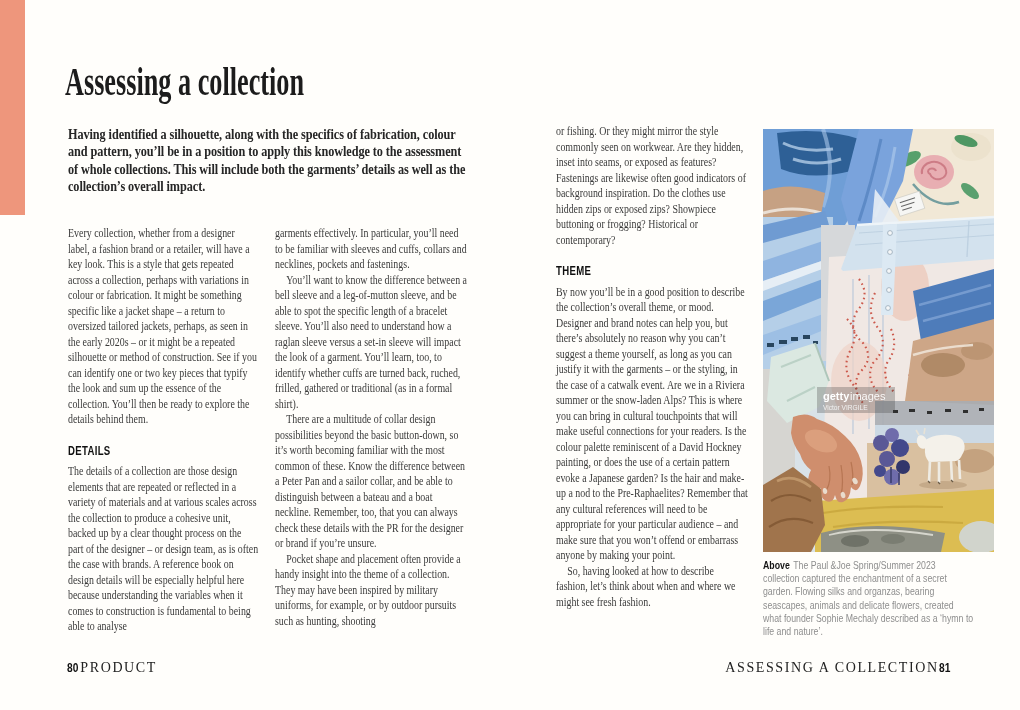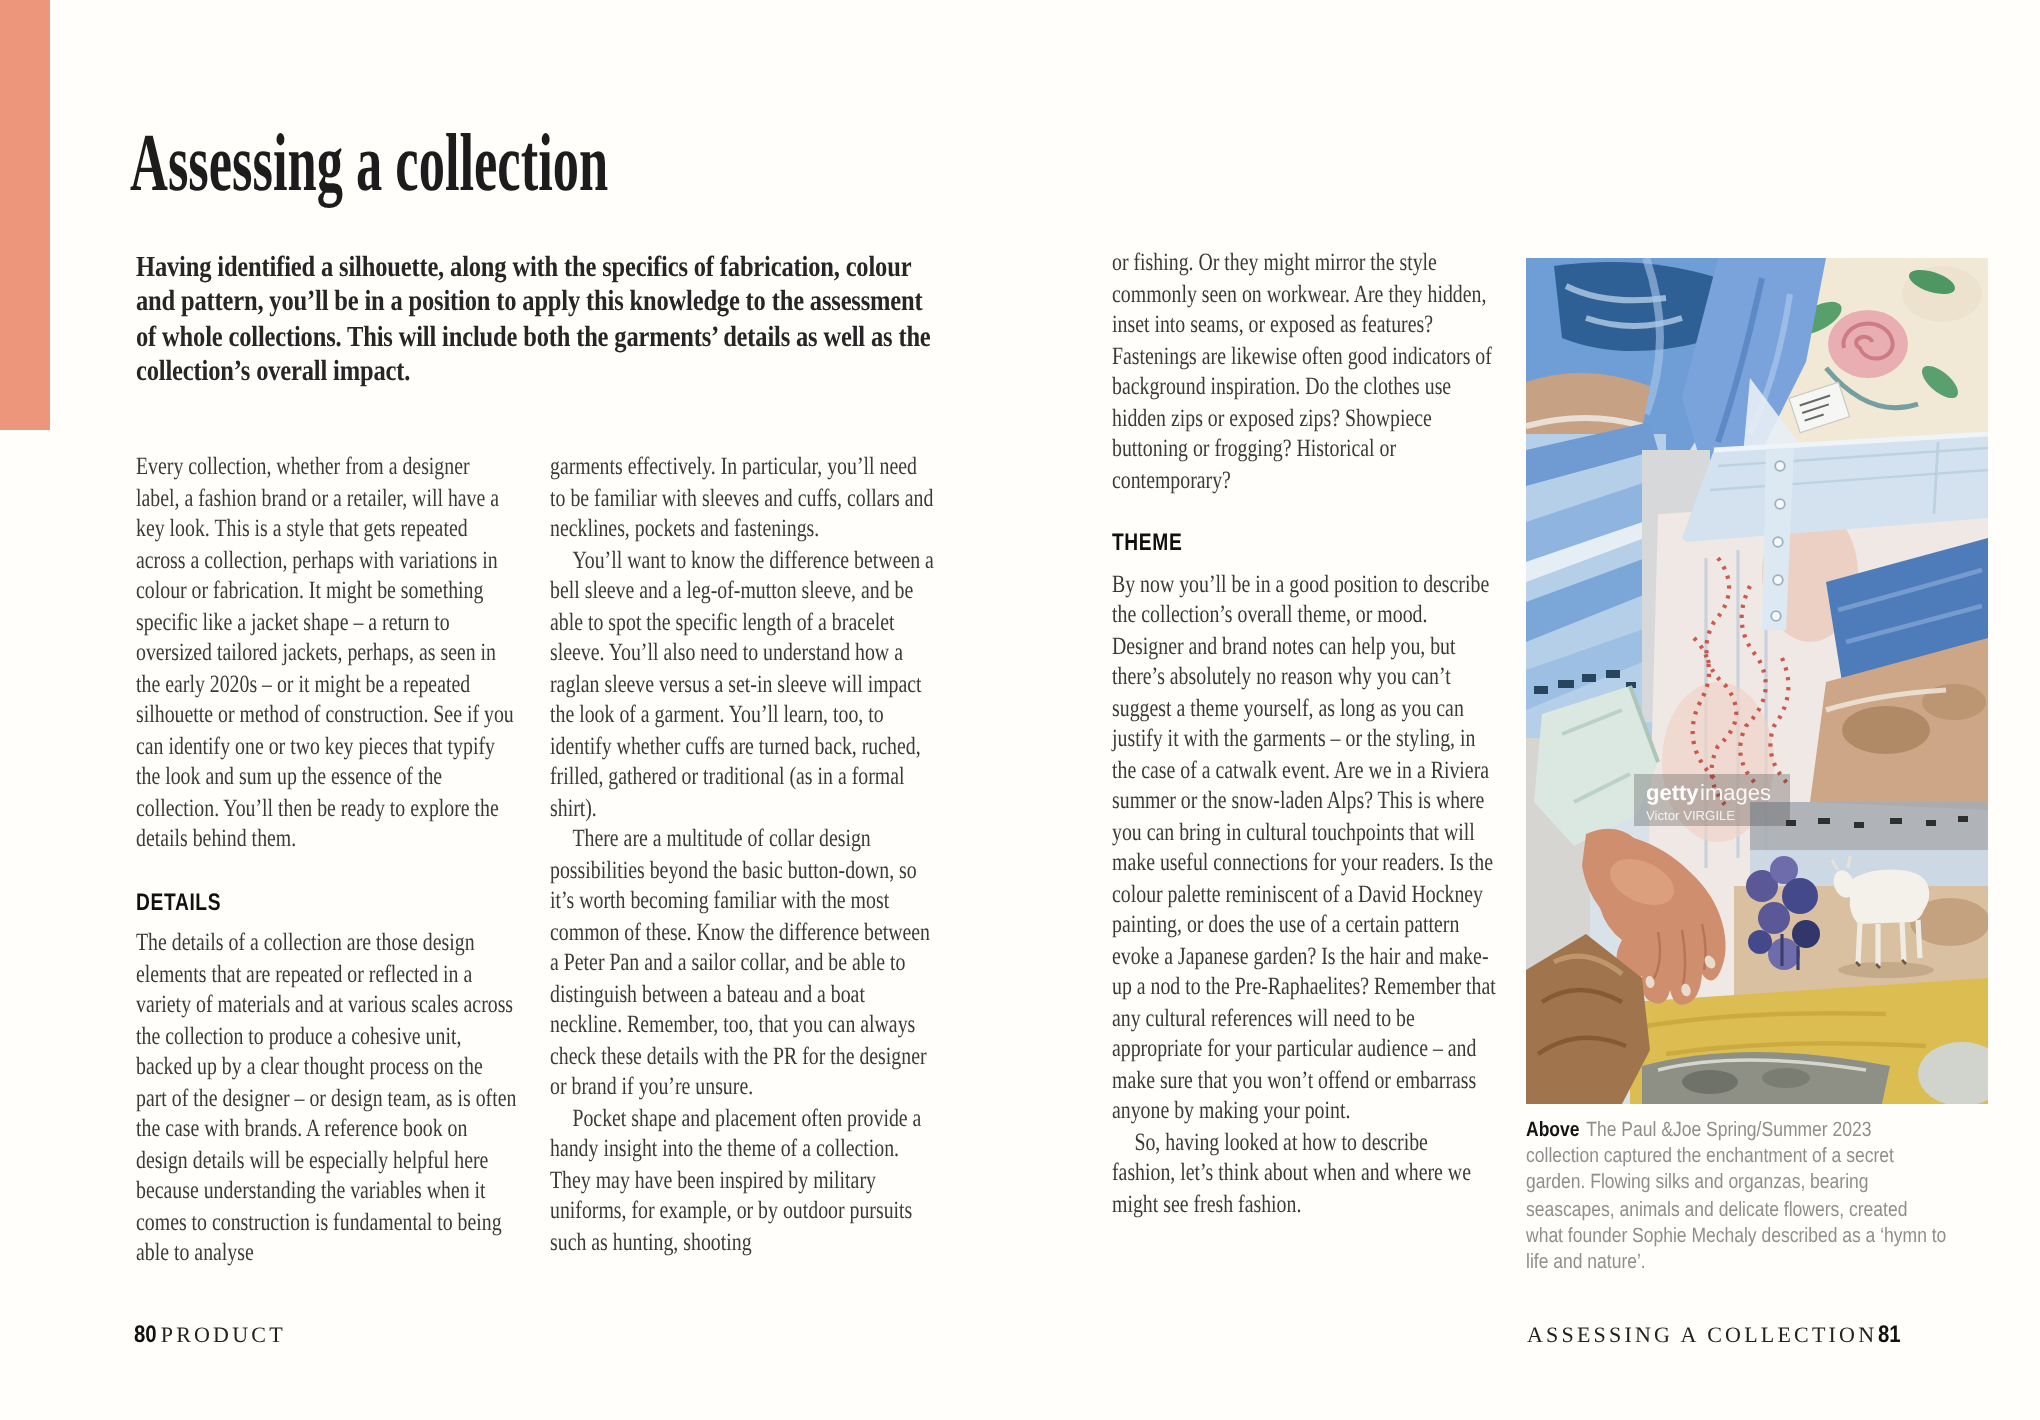--- a/index.html
+++ b/index.html
@@ -43,21 +43,21 @@
   .footer{
     position:absolute;top:660px;display:flex;align-items:baseline;
   }
   .footer-left{left:67px;}
   .footer-right{right:68px;}
   .page-number{
     font-family:"Liberation Sans",sans-serif;font-weight:700;font-size:12px;color:#111;
     transform:scaleX(.85);transform-origin:0 50%;
   }
   .running-head{
-    font-size:11px;letter-spacing:1.6px;color:#222;text-transform:uppercase;
+    font-size:14px;letter-spacing:1.6px;color:#222;text-transform:uppercase;
   }
 </style>
 </head>
 <body>
 
 <div class="accent-strip"></div>
 
 <h1 class="title">Assessing a collection</h1>
 
 <p class="intro">Having identified a silhouette, along with the specifics of fabrication, colour and pattern, you’ll be in a position to apply this knowledge to the assessment of whole collections. This will include both the garments’ details as well as the collection’s overall impact.</p>

